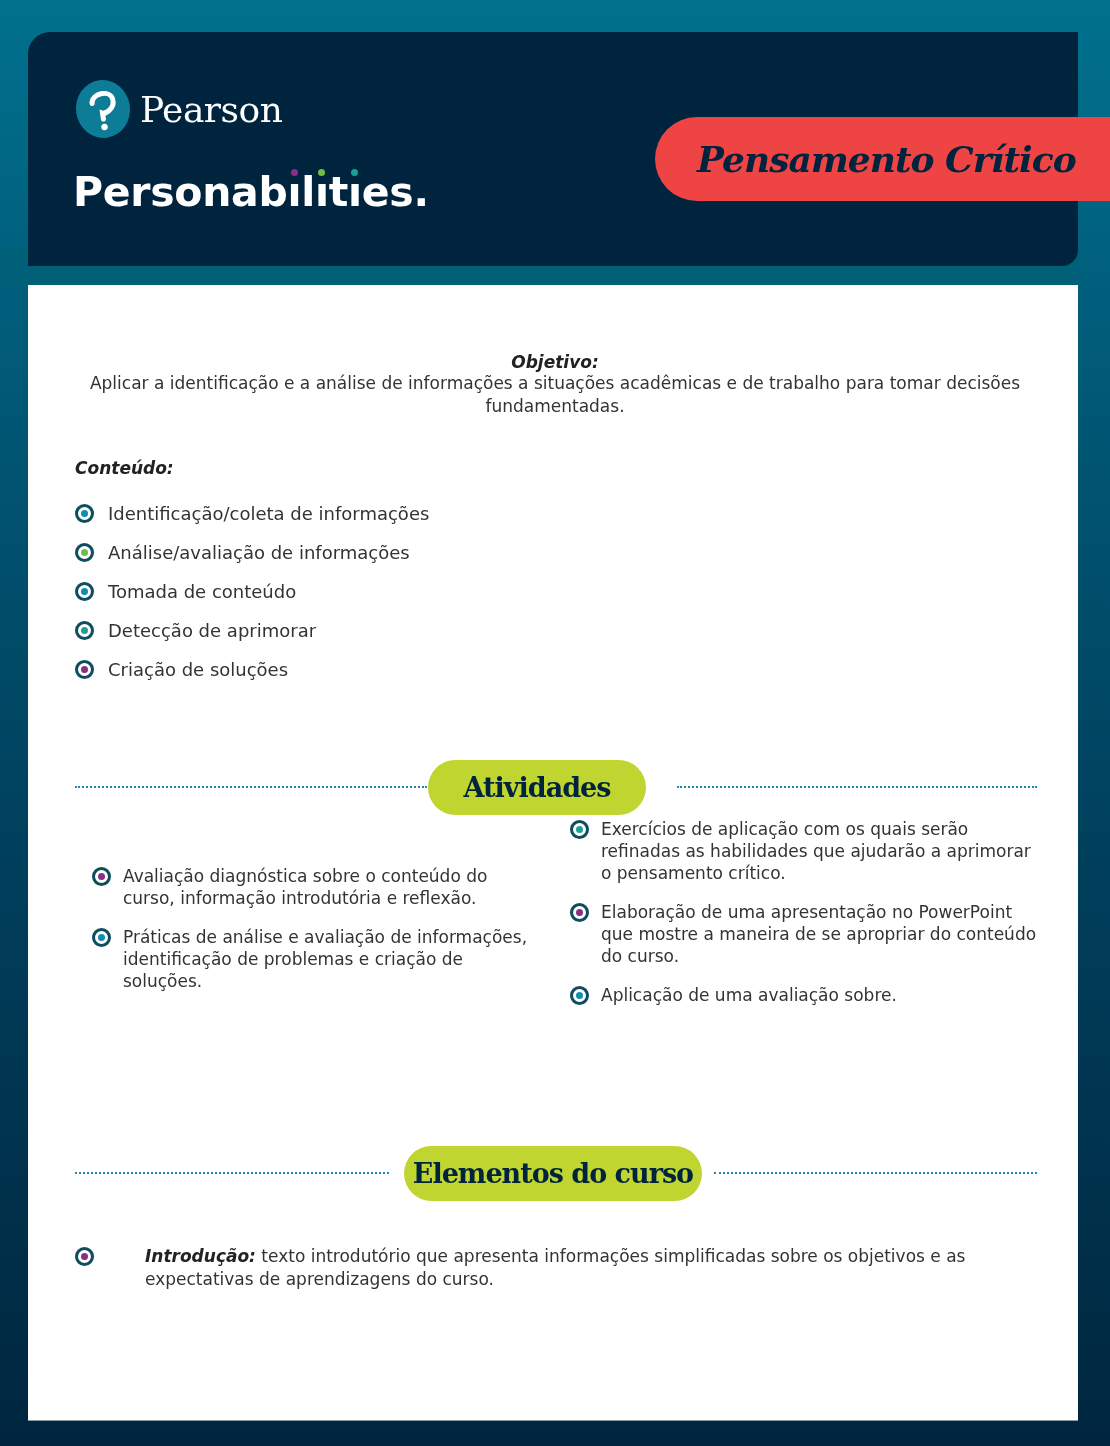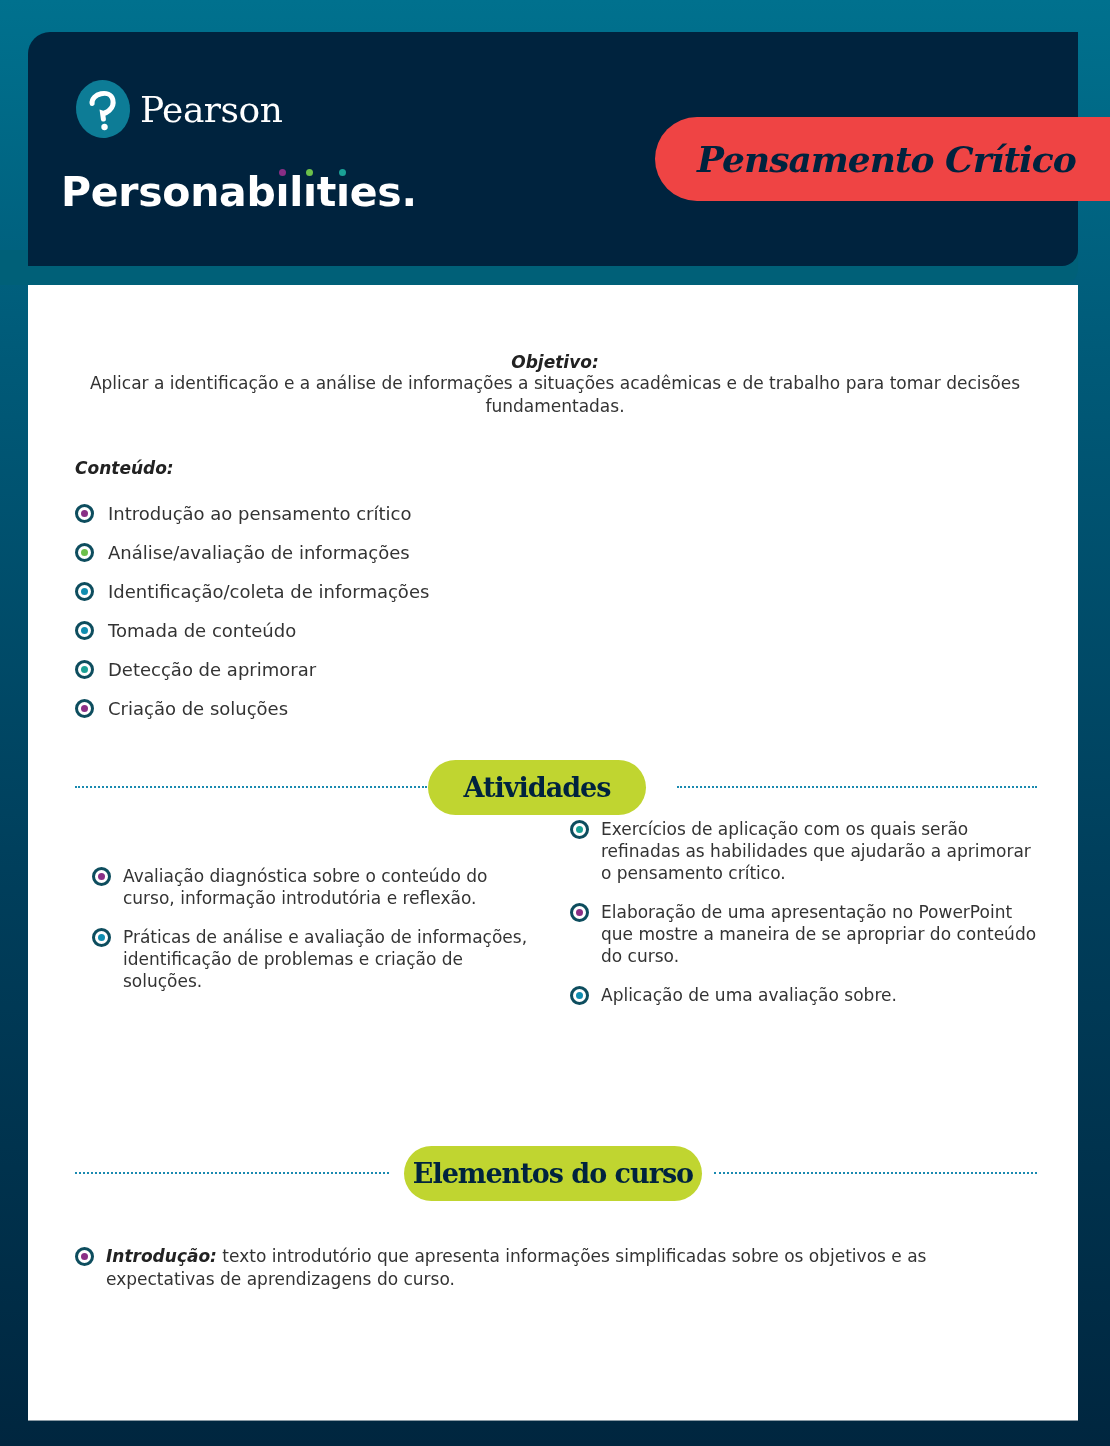--- a/index.html
+++ b/index.html
@@ -47,21 +47,21 @@
     .logo-mark svg { position: absolute; left: 0; top: 0; }
     .logo-word {
       margin-left: 10px;
       font-family: "DejaVu Serif", serif;
       color: #ffffff;
       font-size: 36px;
       letter-spacing: -0.5px;
     }
     .brand {
       position: absolute;
-      left: 61px; top: 168px;
+      left: 73px; top: 168px;
       color: #ffffff;
       font-family: "DejaVu Sans", sans-serif;
       font-size: 41px;
       font-weight: 600;
       letter-spacing: -0.3px;
     }
     .brand .i { position: relative; display: inline-block; }
     .brand .i .dot {
       position: absolute;
       width: 7px; height: 7px; border-radius: 50%;
@@ -133,21 +133,21 @@
     .act-col { position: absolute; list-style: none; }
     .act-col li {
       display: flex; align-items: flex-start;
       font-size: 17px; line-height: 22px; color: #333;
       margin-bottom: 17px;
     }
     .act-col li .bullet { margin-top: 2px; margin-right: 12px; }
     .elements-list { position: absolute; left: 75px; top: 1245px; width: 960px; list-style: none; }
     .elements-list li {
       display: flex; align-items: flex-start;
-      font-size: 17px; line-height: 23px; color: #333;
+      font-size: 17px; line-height: 23px; color: #333; gap: 39px;
     }
     .elements-list li .bullet { margin-top: 2px; margin-right: 12px; }
     .elements-list b { font-style: italic; color: #222; }
   </style>
 </head>
 <body>
 
 <div class="card"></div>
 <div class="strip"></div>
 
@@ -171,30 +171,26 @@
 
 <div class="content objective">
   <div class="label">Objetivo:</div>
   <p>Aplicar a identificação e a análise de informações a situações acadêmicas e de trabalho para tomar decisões fundamentadas.</p>
 </div>
 
 <div class="content conteudo-label label">Conteúdo:</div>
 
 <ul class="content conteudo-list">
   <li>
-      <span class="bullet" style="--dot:#8a2e85"></span>
-      <span>Introdução ao pensamento crítico</span>
+      <span class="bullet" style="--dot:#0f8db0"></span>
+      <span>Identificação/coleta de informações</span>
     </li>
   <li>
       <span class="bullet" style="--dot:#6cc04a"></span>
       <span>Análise/avaliação de informações</span>
-    </li>
-  <li>
-      <span class="bullet" style="--dot:#0f8db0"></span>
-      <span>Identificação/coleta de informações</span>
     </li>
   <li>
       <span class="bullet" style="--dot:#0f8db0"></span>
       <span>Tomada de conteúdo</span>
     </li>
   <li>
       <span class="bullet" style="--dot:#1aa196"></span>
       <span>Detecção de aprimorar</span>
     </li>
   <li>

